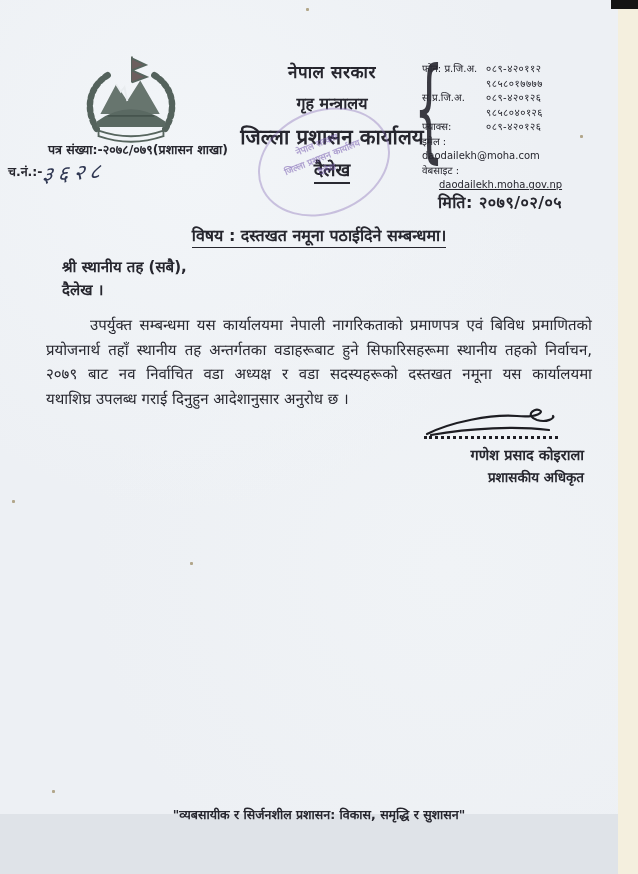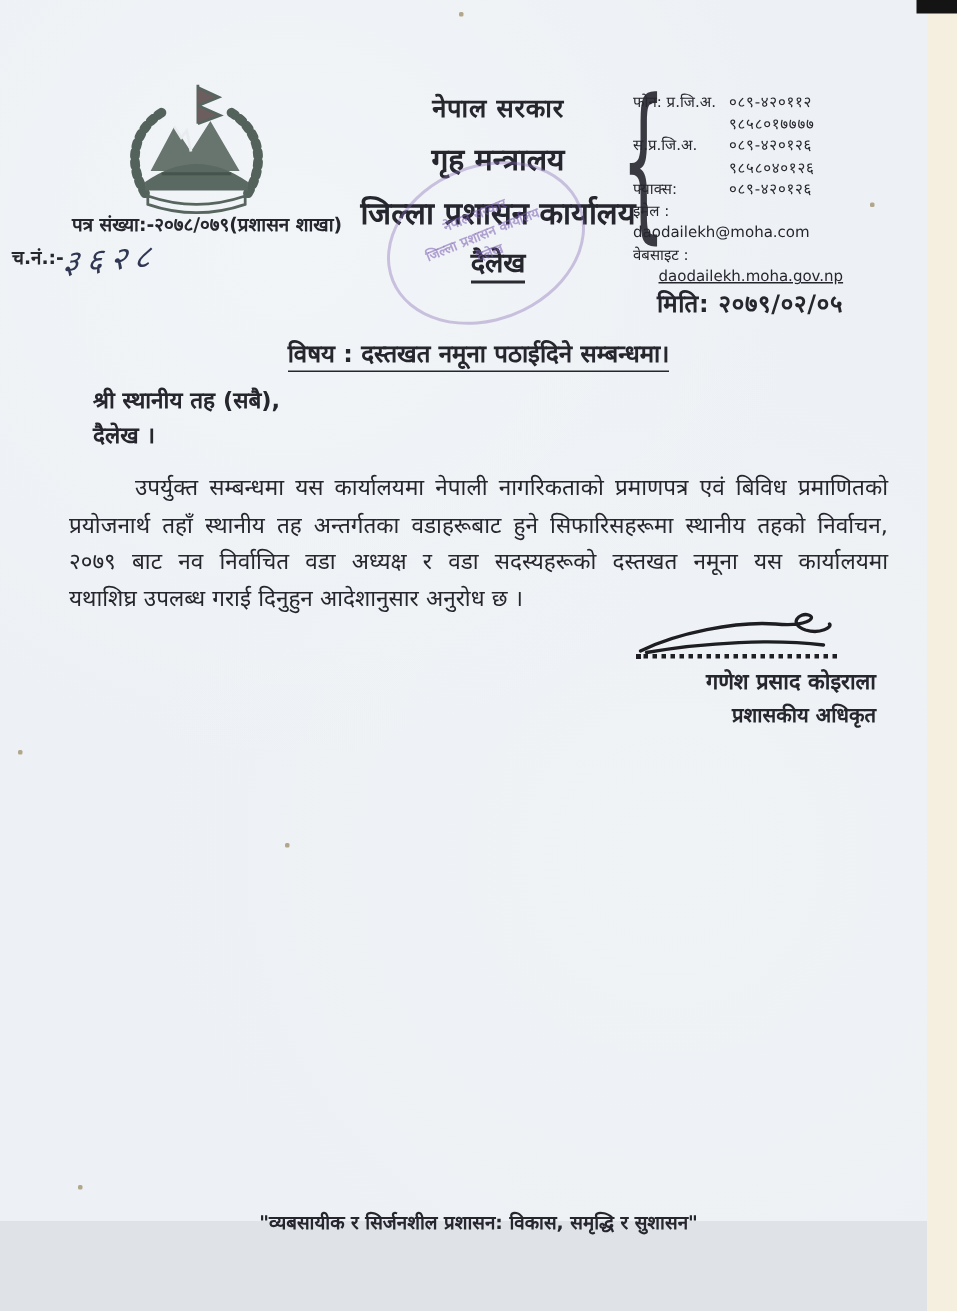--- a/index.html
+++ b/index.html
@@ -12,21 +12,21 @@
           #edf0f4;}
   .abs{position:absolute;}
   
   .edge-strip{right:0;top:0;width:20px;height:874px;background:#f4efde;}
   .corner-black{right:0;top:0;width:27px;height:9px;background:#141414;}
   
   .emblem{left:80px;top:54px;width:102px;height:94px;opacity:.88;}
   
   .hdr{left:222px;top:60px;width:220px;text-align:center;}
   .hdr .gov{font-size:17px;font-weight:700;letter-spacing:.5px;}
-  .hdr .ministry{font-size:20px;font-weight:700;margin-top:9px;text-align:center;}
+  .hdr .ministry{font-size:16px;font-weight:700;margin-top:9px;text-align:center;}
   .hdr .office{font-size:20.5px;font-weight:700;margin-top:8px;white-space:nowrap;}
   .hdr .district{display:inline-block;font-size:18px;font-weight:700;margin-top:7px;
                  border-bottom:2px solid #2a2a32;padding-bottom:1px;}
   
   .stamp{left:256px;top:110px;width:132px;height:100px;border:2px solid rgba(134,108,182,.38);
          border-radius:50%;transform:rotate(-22deg);color:rgba(120,92,176,.55);
          font-size:9px;font-weight:700;text-align:center;line-height:11px;overflow:hidden;}
   .stamp .s1{margin-top:26px;} .stamp .s2{margin-top:3px;} .stamp .s3{margin-top:2px;}
   
   .brace{left:414px;top:52px;font-size:112px;line-height:112px;color:#3a3a42;

